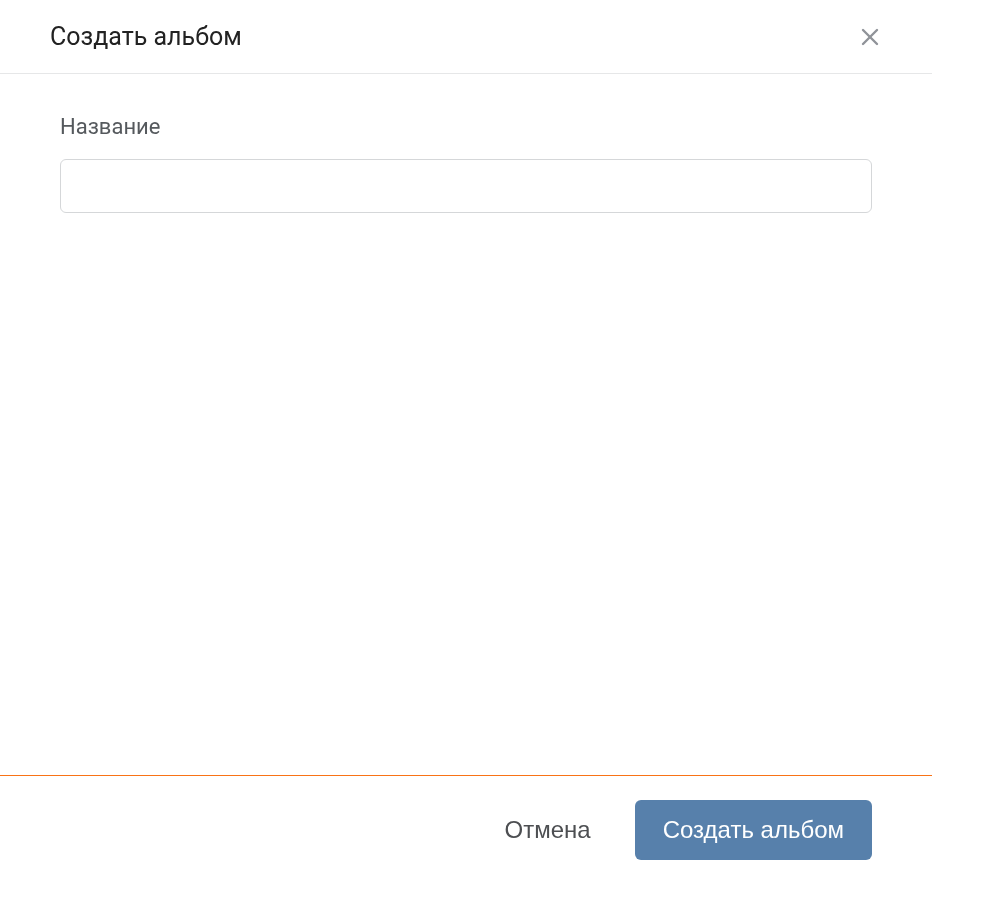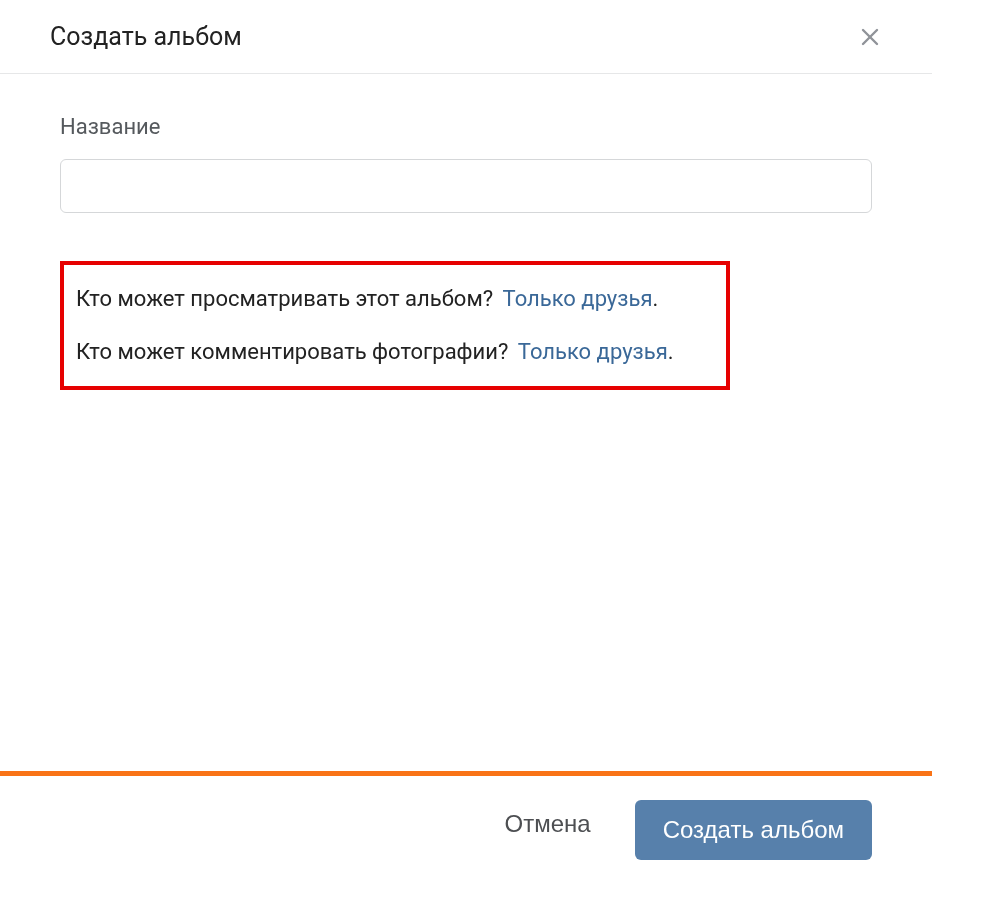--- a/index.html
+++ b/index.html
@@ -92,25 +92,25 @@
   .privacy-q { display: inline; }
   .privacy-val {
     color: #3a6898;
     display: inline;
     margin-left: 4px;
     cursor: pointer;
   }
   .punct { color: #222; display: inline; }
 
   .modal-footer {
-    border-top: 5px solid #f97316;
+    border-top: 1px solid #f97316;
     padding: 24px 60px 40px 60px;
     display: flex;
     justify-content: flex-end;
-    align-items: flex-start;
+    align-items: center;
     gap: 40px;
   }
   .btn-cancel {
     font-size: 24px;
     color: #4d4f52;
     cursor: pointer;
     background: none;
     border: none;
     padding: 10px 4px;
   }
@@ -140,30 +140,20 @@
   </div>
 
   <div class="modal-body">
 
     <div class="group">
       <div class="field-label">Название</div>
       <input type="text" class="text-input" value="" style="">
     </div>
 
 
-    <div class="privacy-box">
-      <div class="privacy-row">
-        <span class="privacy-q">Кто может просматривать этот альбом?</span>
-        <span class="privacy-val">Только друзья</span><span class="punct">.</span>
-      </div>
-      <div class="privacy-row">
-        <span class="privacy-q">Кто может комментировать фотографии?</span>
-        <span class="privacy-val">Только друзья</span><span class="punct">.</span>
-      </div>
-    </div>
 
   </div>
 
   <div class="modal-footer">
     <button class="btn-cancel">Отмена</button>
     <button class="btn-primary">Создать альбом</button>
   </div>
 
 </div>
 

